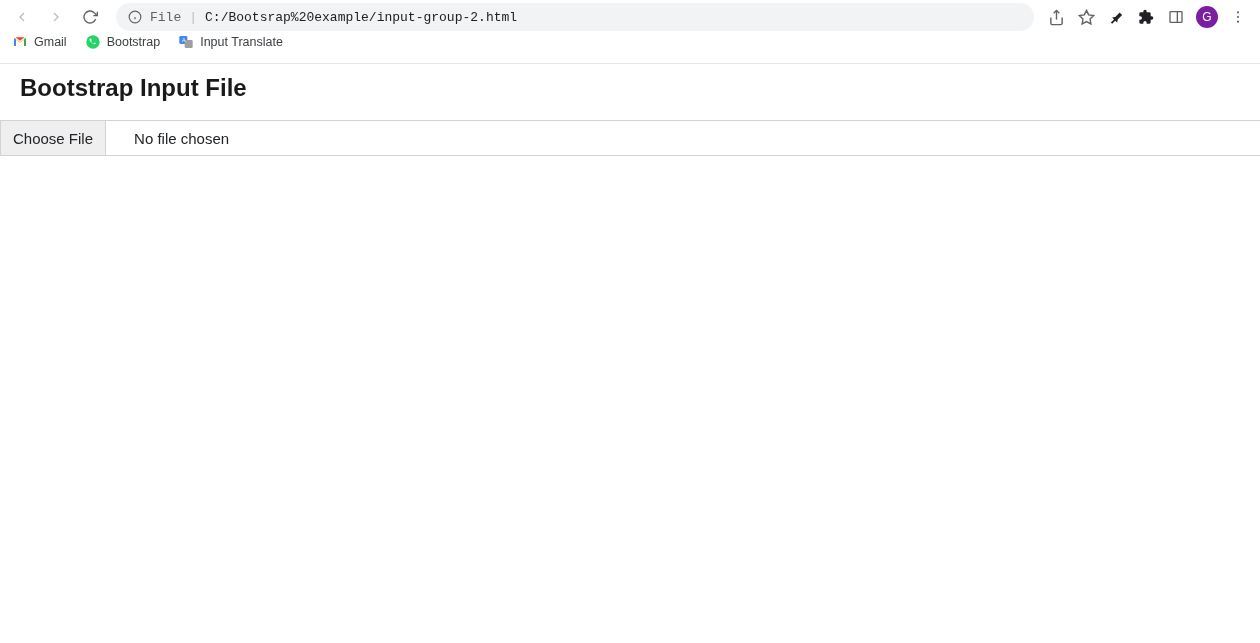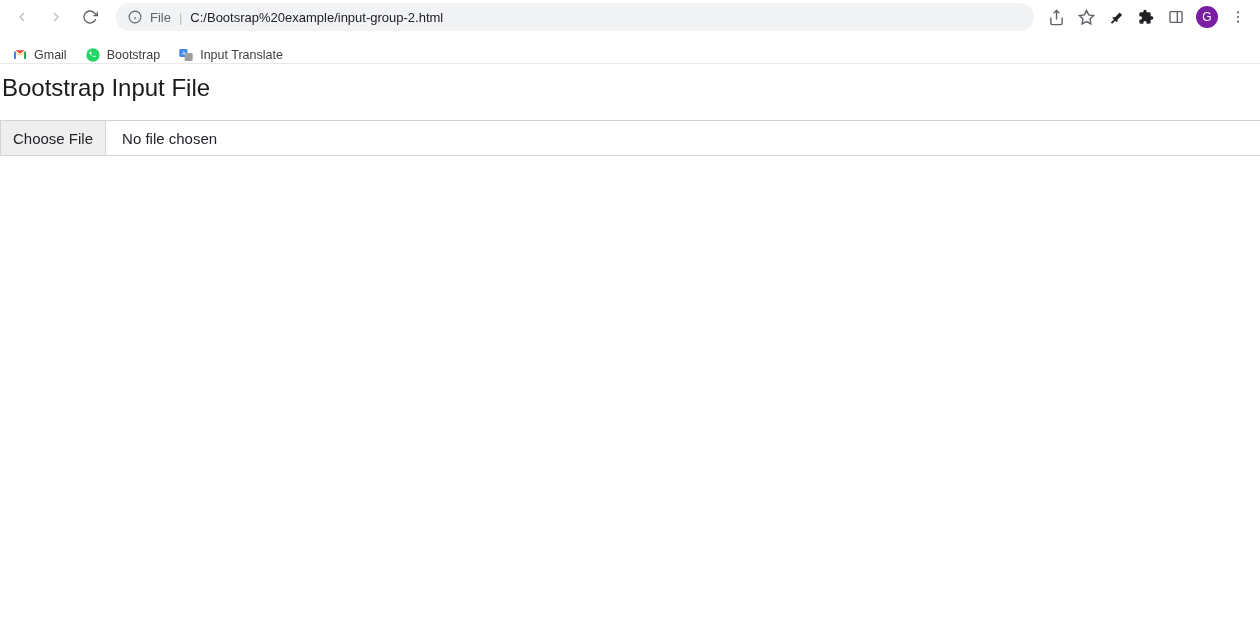--- a/index.html
+++ b/index.html
@@ -27,20 +27,21 @@
       display: flex;
       align-items: center;
       height: 28px;
       background: #f1f3f4;
       border-radius: 14px;
       padding: 0 12px;
       margin: 0 6px;
       color: #5f6368;
       font-size: 13px;
       gap: 8px;
+      font-family: Liberation Mono, monospace;
     }
     .address-bar .divider { color: #bdbdbd; }
     .address-url { color: #202124; }
     .toolbar-right {
       display: flex;
       align-items: center;
       gap: 10px;
       padding-right: 4px;
     }
     .toolbar-icon {
@@ -55,21 +56,21 @@
       background: #7b1fa2;
       color: #fff;
       display: flex; align-items: center; justify-content: center;
       font-size: 12px;
       font-weight: 500;
     }
 
     
     .bookmarks-bar {
       display: flex;
-      align-items: flex-end;
+      align-items: flex-start;
       height: 30px;
       padding: 0 12px;
       gap: 18px;
       font-size: 12.5px;
       color: #3c4043;
       border-bottom: 1px solid #e8e8e8;
     }
     .bookmark-item {
       display: flex;
       align-items: center;
@@ -78,23 +79,23 @@
     }
     .bookmark-icon {
       width: 16px; height: 16px;
       display: flex; align-items: center; justify-content: center;
     }
 
     
     .page-content { padding: 0; }
     .page-title {
       font-size: 24px;
-      font-weight: 400;
+      font-weight: 700;
       color: #1a1a1a;
-      padding: 10px 2px 18px 2px;
+      padding: 10px 2px 18px 20px;
     }
     .file-input-row {
       display: flex;
       align-items: stretch;
       border: 1px solid #ced4da;
       border-left: none;
       border-right: none;
       height: 36px;
     }
     .choose-file-btn {
@@ -104,21 +105,21 @@
       border-bottom: none;
       border-left: 1px solid #ced4da;
       padding: 12px 12px;
       display: flex;
       align-items: center;
       font-size: 15px;
       color: #212529;
       cursor: pointer;
     }
     .file-status {
-      padding: 0 16px;
+      padding: 0 28px;
       display: flex;
       align-items: center;
       font-size: 15px;
       color: #212529;
       flex: 1;
     }
   </style>
 </head>
 <body>
 

